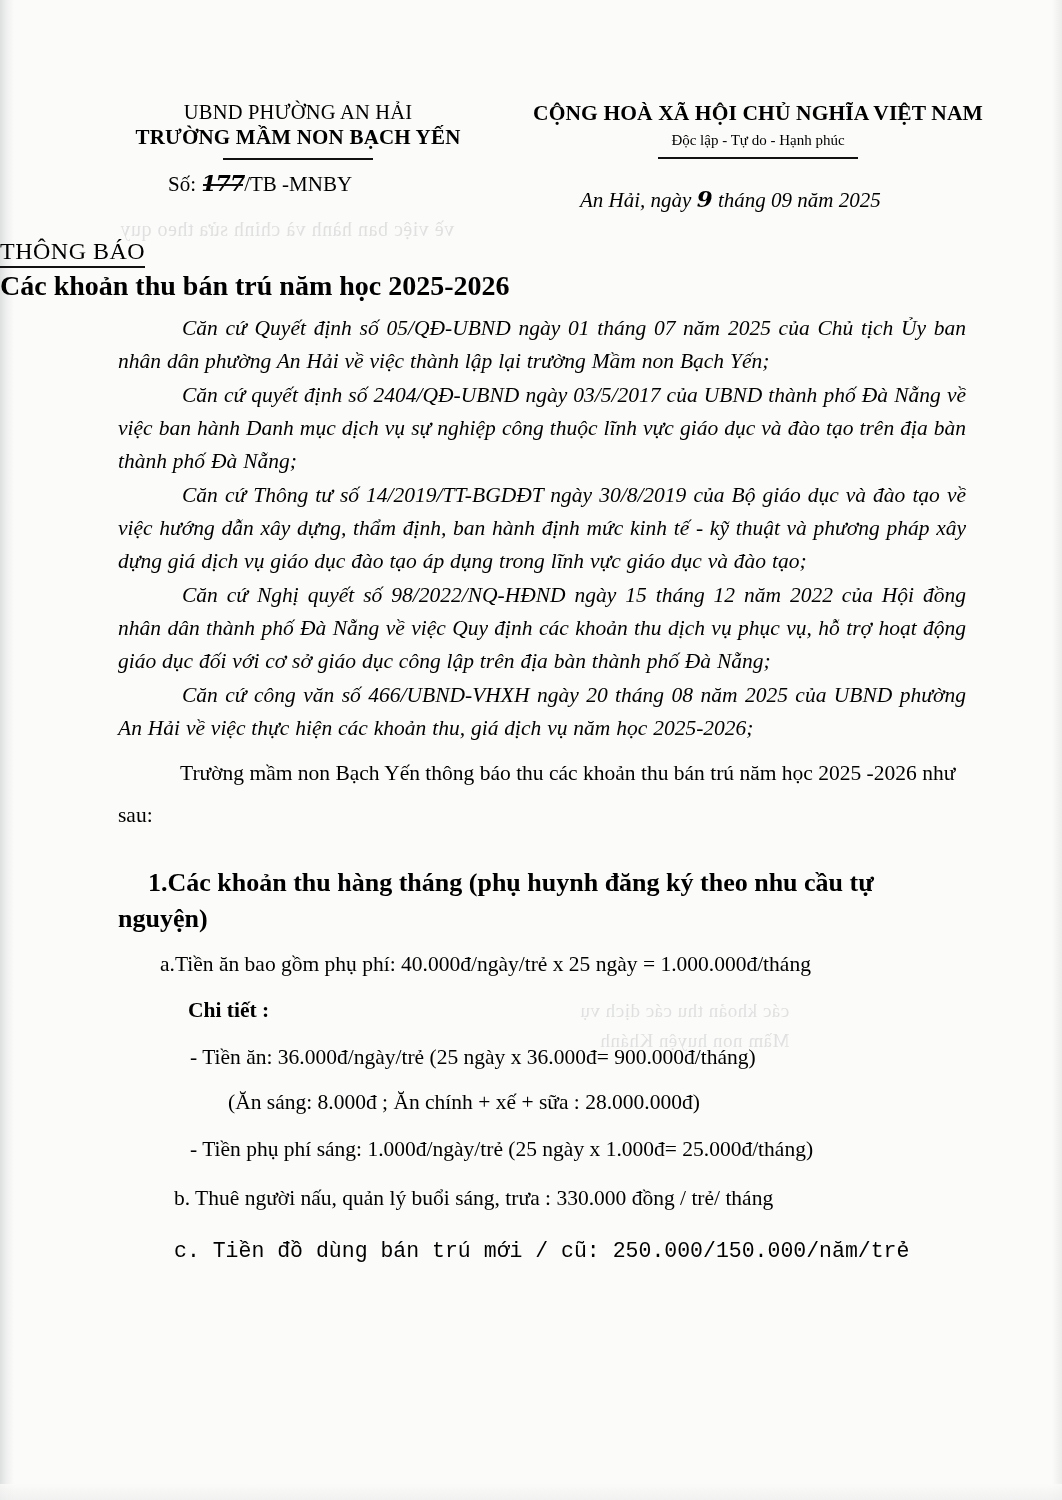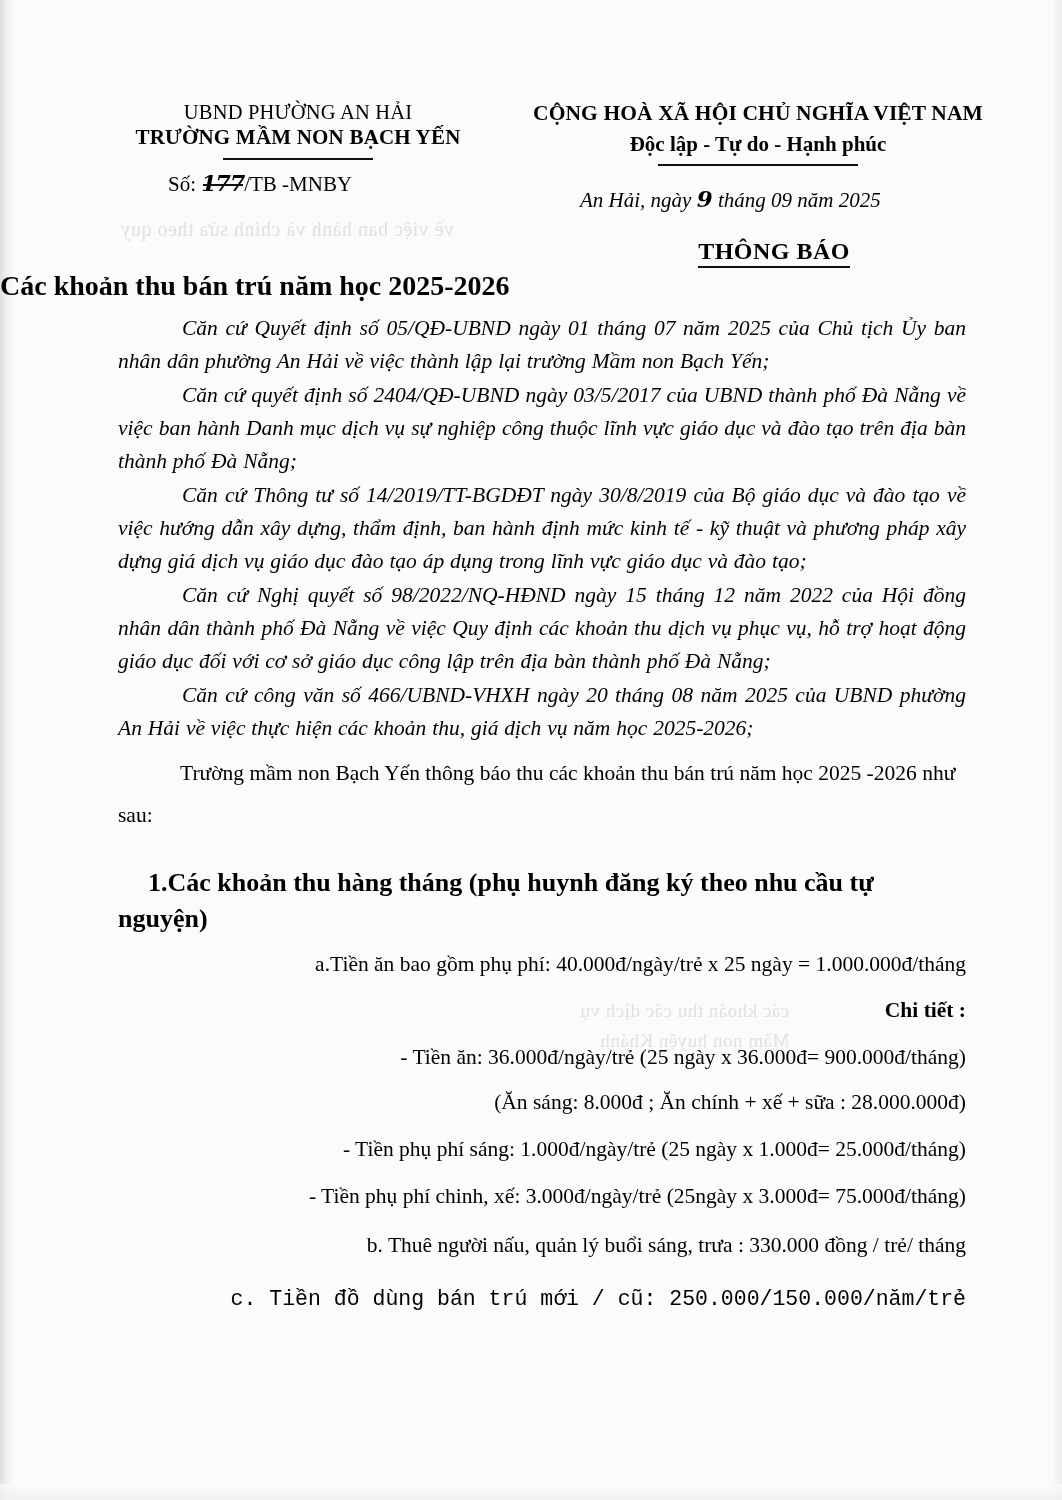--- a/index.html
+++ b/index.html
@@ -94,22 +94,22 @@
     text-align: center;
     line-height: 1.25;
   }
   .nation-line1 {
     font-weight: bold;
     font-size: 21.5px;
     letter-spacing: .1px;
     white-space: nowrap;
   }
   .nation-line2 {
-    font-weight: bold;
-    font-size: 21px;
+    font-weight: normal;
+    font-size: 15px;
     margin-top: 4px;
     white-space: nowrap;
   }
 
   .docnum {
     position: absolute;
     left: 168px; top: 170px;
     font-size: 21px;
     white-space: nowrap;
   }
@@ -142,22 +142,22 @@
     font-style: italic;
     font-weight: bold;
     font-size: 23px;
   }
 
   
   .title-main {
     position: absolute;
     left: 0; top: 238px;
     width: 850px;
-    text-align: right;
-    font-weight: bold;
+    text-align: left;
+    font-weight: normal;
     font-size: 24px;
     letter-spacing: .5px;
   }
   .title-main span {
     border-bottom: 2px solid #111;
     padding-bottom: 2px;
   }
   .title-sub {
     position: absolute;
     left: 0; top: 270px;
@@ -198,21 +198,20 @@
     font-weight: bold;
     font-size: 26px;
     text-indent: 30px;
     line-height: 1.4;
   }
 
   .item {
     margin: 12px 0 0 0;
     font-size: 21.5px;
     line-height: 1.45;
-    text-align: right;
   }
   .item.a     { text-indent: 42px; }
   .item.detail-label { text-indent: 70px; font-weight: bold; margin-top: 14px; }
   .item.dash  { text-indent: 72px; margin-top: 16px; }
   .item.paren { text-indent: 110px; margin-top: 14px; }
   .item.b     { text-indent: 56px; margin-top: 18px; }
   .item.c     { text-indent: 56px; margin-top: 22px; font-family: Liberation Mono, monospace; }
 </style>
 </head>
 <body>
@@ -272,21 +271,20 @@
       <p class="item a">a.Tiền ăn bao gồm phụ phí: 40.000đ/ngày/trẻ x 25 ngày = 1.000.000đ/tháng</p>
 
       <p class="item detail-label">Chi tiết :</p>
 
       <p class="item dash">- Tiền ăn: 36.000đ/ngày/trẻ (25 ngày x 36.000đ= 900.000đ/tháng)</p>
 
       <p class="item paren">(Ăn sáng: 8.000đ ; Ăn chính + xế + sữa  : 28.000.000đ)</p>
 
       <p class="item dash">- Tiền phụ phí sáng: 1.000đ/ngày/trẻ (25 ngày x 1.000đ= 25.000đ/tháng)</p>
 
-      <p class="item dash">- Tiền phụ phí chinh, xế: 3.000đ/ngày/trẻ (25ngày x 3.000đ= 75.000đ/tháng)</p>
 
       <p class="item b">b. Thuê người nấu, quản lý buổi sáng, trưa  : 330.000 đồng / trẻ/ tháng</p>
 
       <p class="item c">c. Tiền đồ dùng bán trú mới / cũ: 250.000/150.000/năm/trẻ</p>
 
     </div>
   </div>
 </div>
 
 </body></html>

